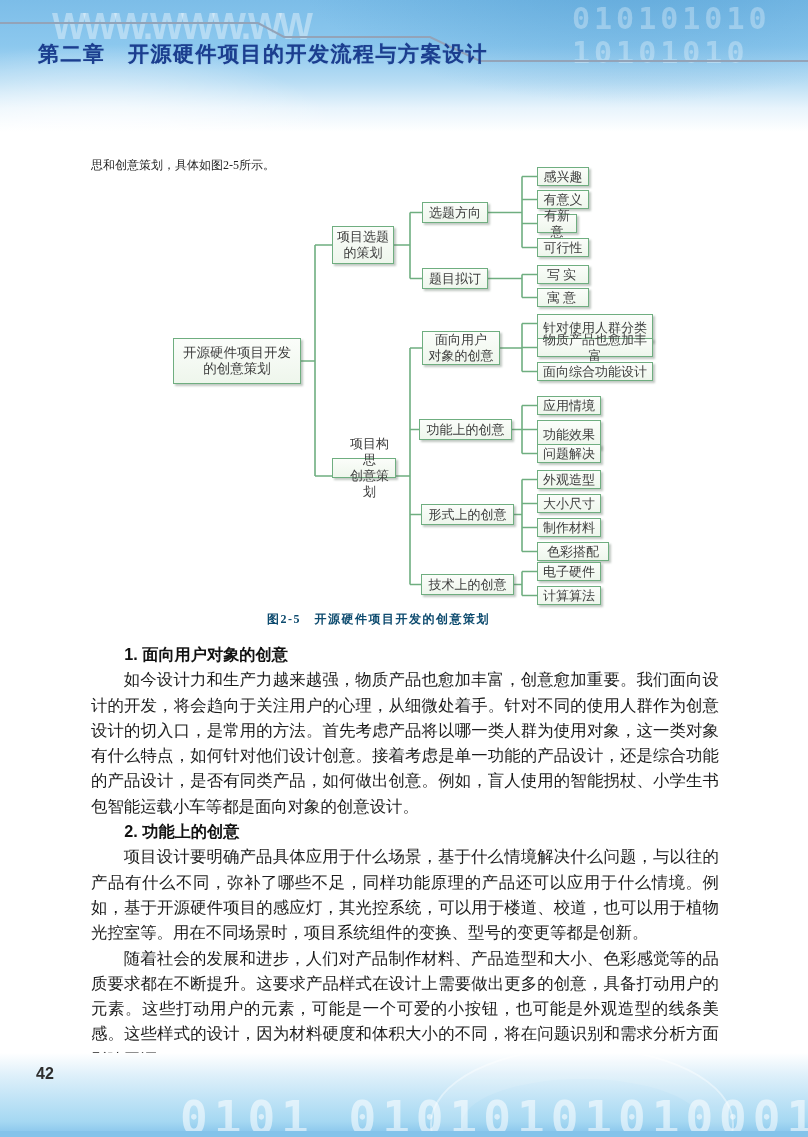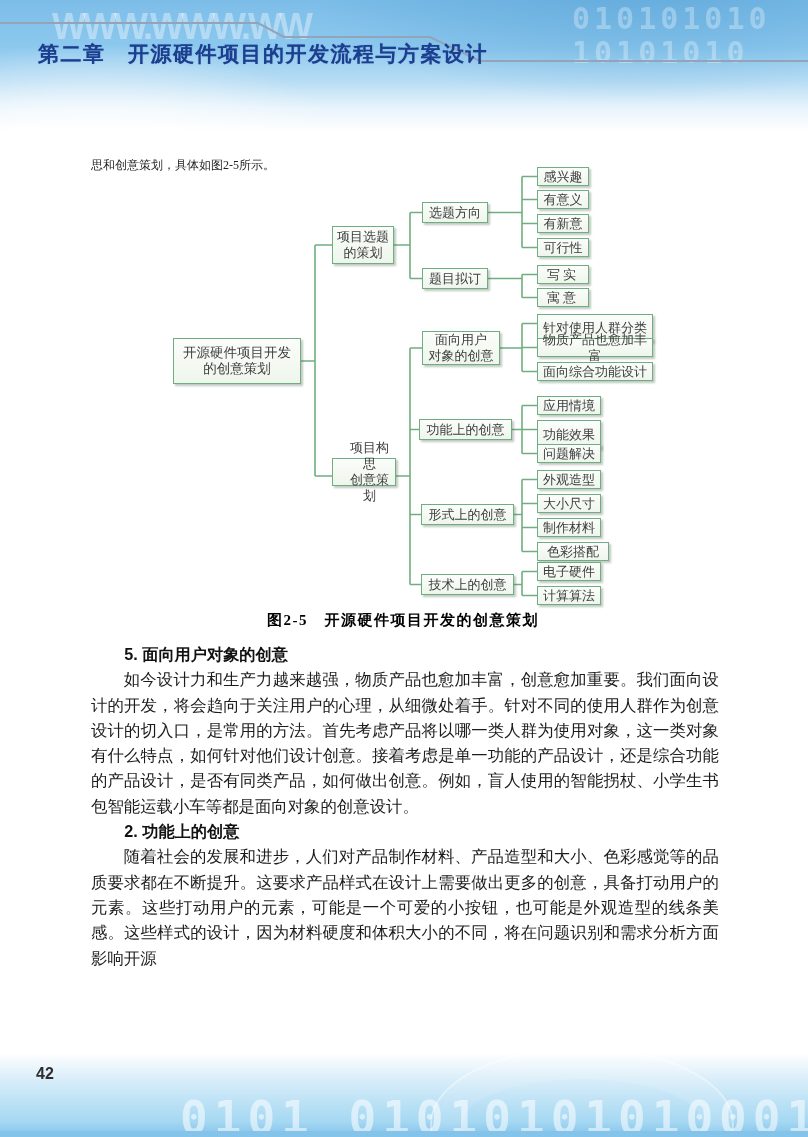--- a/index.html
+++ b/index.html
@@ -50,21 +50,21 @@
     background:linear-gradient(#fbfdfa,#eef6ec);
     box-shadow:1.5px 1.8px 2px rgba(90,110,95,.38);
     font-size:13px;line-height:1.22;color:#3d3d3d;
     white-space:pre-line;padding:1px 3px;
   }
   .node.big{font-size:13.5px;}
 
   
   .caption{
     position:absolute;left:267px;top:611px;
-    font-size:15px;font-weight:bold;color:#000000;letter-spacing:1.5px;white-space:nowrap;
+    font-size:12px;font-weight:bold;color:#0c4a6e;letter-spacing:1.5px;white-space:nowrap;
   }
 
   
   .body-text{
     position:absolute;left:91px;top:642px;width:628px;
     font-size:16.4px;line-height:25.3px;color:#1c1c1c;text-align:justify;
   }
   .sec-heading{
     font-family:"Liberation Sans",sans-serif;
     font-weight:bold;font-size:16.2px;color:#111;padding-left:2.05em;
@@ -121,57 +121,58 @@
         <path d="M344 359.5 H352 M352 324.5 V396.5 M352 324.5 H367 M352 348.5 H367 M352 372.5 H367 M352 396.5 H367"></path>
         <path d="M344 429.5 H352 M352 416.5 V440.5 M352 416.5 H367 M352 440.5 H367"></path>
       </g>
     </svg>
 
     <div class="node big" style="left:3px;top:183px;width:128px;height:46px;">开源硬件项目开发
 的创意策划</div>
 
     <div class="node" style="left:162px;top:71px;width:62px;height:38px;">项目选题
 的策划</div>
-    <div class="node" style="left:162px;top:303px;width:64px;height:28px;padding-left:14px;">项目构思
+    <div class="node" style="left:162px;top:303px;width:64px;height:20px;padding-left:14px;">项目构思
 创意策划</div>
 
     <div class="node" style="left:252px;top:47px;width:66px;height:21px;">选题方向</div>
     <div class="node" style="left:252px;top:113px;width:66px;height:21px;">题目拟订</div>
     <div class="node" style="left:252px;top:176px;width:78px;height:34px;">面向用户
 对象的创意</div>
     <div class="node" style="left:249px;top:264px;width:93px;height:21px;">功能上的创意</div>
     <div class="node" style="left:251px;top:349px;width:93px;height:21px;">形式上的创意</div>
     <div class="node" style="left:251px;top:419px;width:93px;height:21px;">技术上的创意</div>
 
     <div class="node" style="left:367px;top:12px;width:52px;height:19px;">感兴趣</div>
     <div class="node" style="left:367px;top:35px;width:52px;height:19px;">有意义</div>
-    <div class="node" style="left:367px;top:59px;width:52px;height:19px;">有新意</div>
+    <div class="node" style="left:367px;top:59px;width:40px;height:19px;">有新意</div>
     <div class="node" style="left:367px;top:83px;width:52px;height:19px;">可行性</div>
     <div class="node" style="left:367px;top:110px;width:52px;height:19px;letter-spacing:3px;">写实</div>
     <div class="node" style="left:367px;top:133px;width:52px;height:19px;letter-spacing:3px;">寓意</div>
     <div class="node" style="left:367px;top:159px;width:116px;height:28px;">针对使用人群分类</div>
     <div class="node" style="left:367px;top:183px;width:116px;height:19px;">物质产品也愈加丰富</div>
     <div class="node" style="left:367px;top:207px;width:116px;height:19px;">面向综合功能设计</div>
     <div class="node" style="left:367px;top:241px;width:64px;height:19px;">应用情境</div>
     <div class="node" style="left:367px;top:265px;width:64px;height:29px;">功能效果</div>
     <div class="node" style="left:367px;top:289px;width:64px;height:19px;">问题解决</div>
     <div class="node" style="left:367px;top:315px;width:64px;height:19px;">外观造型</div>
     <div class="node" style="left:367px;top:339px;width:64px;height:19px;">大小尺寸</div>
     <div class="node" style="left:367px;top:363px;width:64px;height:19px;">制作材料</div>
     <div class="node" style="left:367px;top:387px;width:72px;height:19px;">色彩搭配</div>
     <div class="node" style="left:367px;top:407px;width:64px;height:19px;">电子硬件</div>
     <div class="node" style="left:367px;top:431px;width:64px;height:19px;">计算算法</div>
   </div>
 
   <div class="caption">图2-5　开源硬件项目开发的创意策划</div>
 
   <div class="body-text">
-    <div class="sec-heading">5. 面向用户对象的创意</div>
+    <div class="sec-heading">1. 面向用户对象的创意</div>
     <p class="para">如今设计力和生产力越来越强，物质产品也愈加丰富，创意愈加重要。我们面向设计的开发，将会趋向于关注用户的心理，从细微处着手。针对不同的使用人群作为创意设计的切入口，是常用的方法。首先考虑产品将以哪一类人群为使用对象，这一类对象有什么特点，如何针对他们设计创意。接着考虑是单一功能的产品设计，还是综合功能的产品设计，是否有同类产品，如何做出创意。例如，盲人使用的智能拐杖、小学生书包智能运载小车等都是面向对象的创意设计。</p>
     <div class="sec-heading">2. 功能上的创意</div>
+    <p class="para">项目设计要明确产品具体应用于什么场景，基于什么情境解决什么问题，与以往的产品有什么不同，弥补了哪些不足，同样功能原理的产品还可以应用于什么情境。例如，基于开源硬件项目的感应灯，其光控系统，可以用于楼道、校道，也可以用于植物光控室等。用在不同场景时，项目系统组件的变换、型号的变更等都是创新。</p>
     <p class="para">随着社会的发展和进步，人们对产品制作材料、产品造型和大小、色彩感觉等的品质要求都在不断提升。这要求产品样式在设计上需要做出更多的创意，具备打动用户的元素。这些打动用户的元素，可能是一个可爱的小按钮，也可能是外观造型的线条美感。这些样式的设计，因为材料硬度和体积大小的不同，将在问题识别和需求分析方面影响开源</p>
   </div>
 
   <div class="footer">
     <div class="ftr-globe"></div>
     <div class="ftr-binary">0101 01010101010001</div>
     <div class="page-number">42</div>
   </div>
 
 </div>

